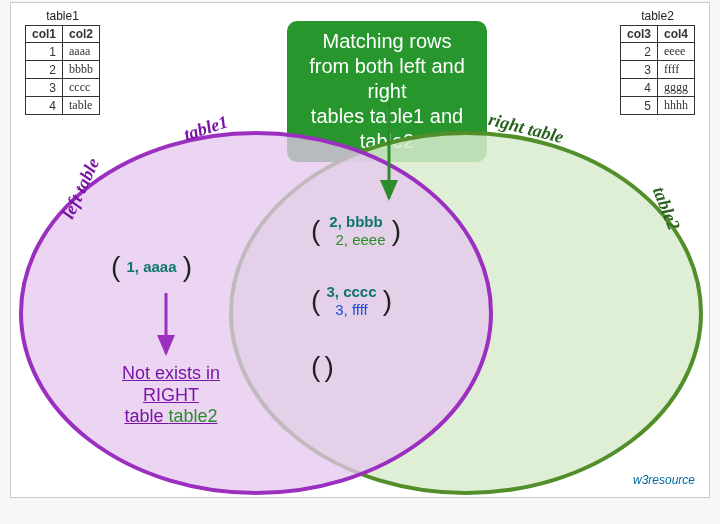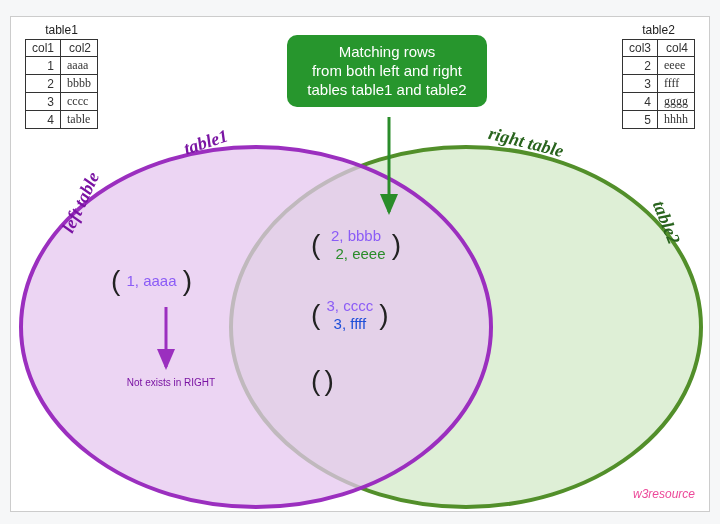--- a/index.html
+++ b/index.html
@@ -9,21 +9,21 @@
     height: 524px;
     background: #f6f7f8;
     font-family: Arial, Helvetica, sans-serif;
     font-size: 13px;
     color: #333;
     position: relative;
     overflow: hidden;
   }
   .canvas {
     position: absolute;
-    left: 10px; top: 16px;
+    left: 10px; top: 2px;
     width: 700px; height: 496px;
     background: #fff;
     border: 1px solid #ccc;
   }
   .tbl {
     position: absolute;
     border-collapse: collapse;
     font-size: 12px;
   }
   .tbl caption {
@@ -33,35 +33,35 @@
     padding-bottom: 2px;
     color: #222;
   }
   .tbl th, .tbl td {
     border: 1px solid #333;
     padding: 1px 6px;
     text-align: right;
     min-width: 34px;
     height: 16px;
   }
-  .tbl th { font-weight: normal; text-align: right; }
+  .tbl th { font-weight: bold; text-align: left; }
   .tbl td:nth-child(2) { text-align: left; font-family: Liberation Serif, serif; }
   .tbl1 { left: 14px; top: 6px; }
   .tbl2 { right: 14px; top: 6px; }
 
   .callout {
     position: absolute;
     left: 276px; top: 18px;
     width: 200px;
     background: #27962d;
     color: #fff;
     border-radius: 10px;
     padding: 8px 10px;
     text-align: center;
-    font-size: 15px;
+    font-size: 20px;
     line-height: 1.25;
   }
 
   .venn { position: absolute; left: 0; top: 0; width: 700px; height: 504px; }
 
   .ellipse-label {
     position: absolute;
     font-style: italic;
     font-weight: bold;
     font-family: Georgia, "Times New Roman", serif;
@@ -73,38 +73,39 @@
   .ellipse-label.purple { color: #7a14a3; }
 
   .pair {
     position: absolute;
     font-size: 15px;
     white-space: nowrap;
     text-align: center;
   }
   .paren { font-size: 28px; color: #222; vertical-align: middle; display:inline-block; line-height: 1; }
   .stack { display: inline-block; vertical-align: middle; line-height: 1.2; padding: 0 2px; }
-  .p-purple { color: #8b5cf6; }
+  .p-purple { color: #0f766e; font-weight: bold; }
   .p-green  { color: #2a8c2a; margin-left: 9px; }
   .p-red    { color: #1d4ed8; }
 
   .note {
     position: absolute;
-    font-size: 10px;
+    font-size: 18px;
     color: #7a14a3;
     text-align: center;
     line-height: 1.2;
+    text-decoration: underline;
   }
   .note .gr { color: #2a8c2a; }
 
   .watermark {
     position: absolute;
     right: 14px; bottom: 10px;
     font-size: 12px;
-    color: #ec4899;
+    color: #0369a1;
     font-style: italic;
   }
 </style>
 </head>
 <body>
 
 <div class="canvas">
 
   <table class="tbl tbl1">
     <caption>table1</caption>
@@ -210,16 +211,19 @@
     </span>
     <span class="paren">)</span>
   </div>
   <div class="pair" style="left:300px; top:350px;">
     <span class="paren">(</span>
     <span class="paren">)</span>
   </div>
 
   <div class="note" style="left:90px; top:360px; width:140px;">
     <div>Not exists in RIGHT</div>
+    <div>
+      <span>table </span><span class="gr">table2</span>
+    </div>
   </div>
 
   <div class="watermark">w3resource</div>
 </div>
 
 </body></html>

